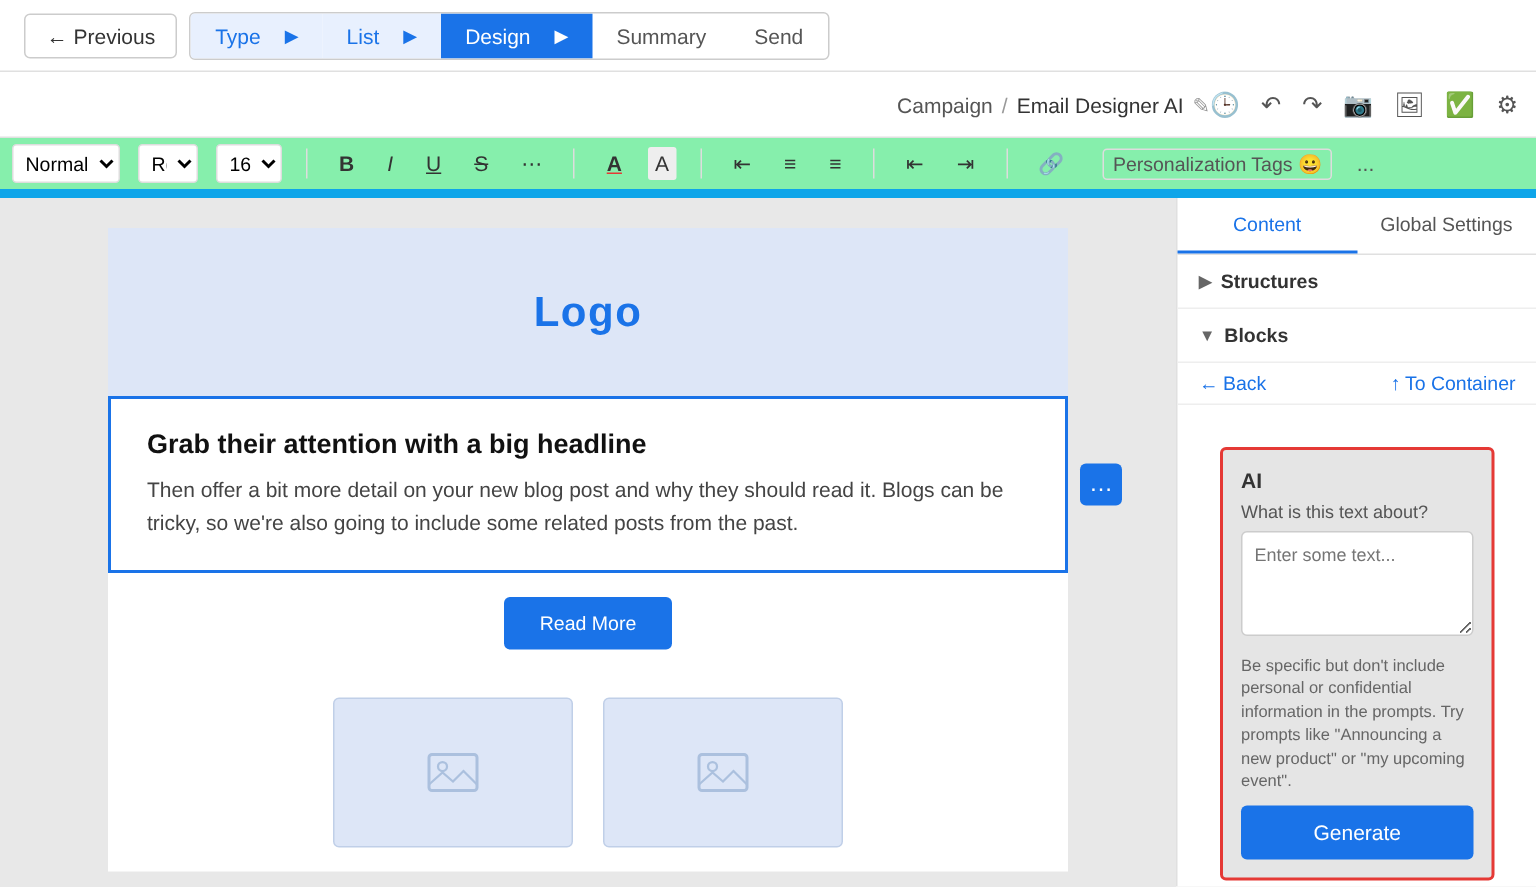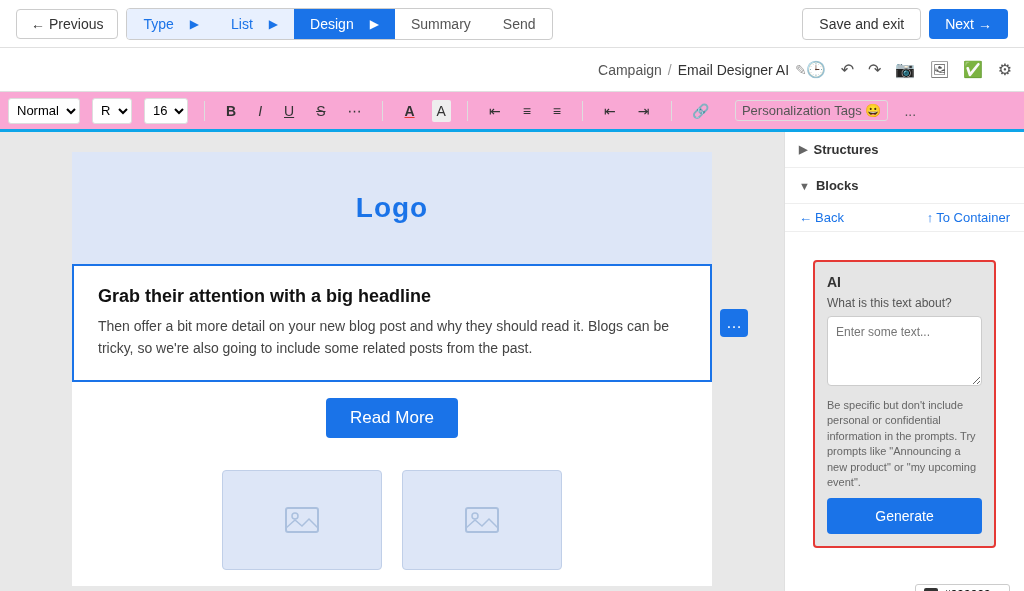--- a/index.html
+++ b/index.html
@@ -48,22 +48,22 @@
     .breadcrumb-campaign { color: #555; }
     .breadcrumb-sep { color: #999; }
     .breadcrumb-current { color: #333; font-weight: 500; }
     .edit-icon { color: #999; font-size: 14px; cursor: pointer; }
     .second-bar-icons { display: flex; align-items: center; gap: 14px; color: #666; font-size: 16px; }
     .icon-btn { cursor: pointer; color: #555; background: none; border: none; font-size: 16px; }
 
     
     .toolbar {
       display: flex; align-items: center; gap: 12px;
-      background: #f9a8d4; height: 40px; padding: 0 8px;
-      border-bottom: 3px solid #0ea5e9; flex-wrap: nowrap; overflow: hidden;
+      background: #86efac; height: 40px; padding: 0 8px;
+      border-bottom: 6px solid #0ea5e9; flex-wrap: nowrap; overflow: hidden;
     }
     .toolbar-select {
       border: 1px solid #ddd; border-radius: 3px; padding: 2px 4px;
       font-size: 13px; height: 26px; cursor: pointer; background: #fff;
     }
     .toolbar-divider { width: 1px; height: 20px; background: #ddd; margin: 0 4px; }
     .toolbar-btn {
       border: none; background: none; padding: 3px 5px; cursor: pointer;
       font-size: 14px; color: #333; border-radius: 2px;
     }
@@ -90,21 +90,21 @@
     .content-block p { font-size: 14px; color: #444; line-height: 1.6; }
     .block-menu-btn {
       position: absolute; right: -36px; top: 50%; transform: translateY(-50%);
       background: #1a73e8; color: #fff; border: none; border-radius: 4px;
       width: 28px; height: 28px; cursor: pointer; display: flex;
       align-items: center; justify-content: center; font-size: 16px;
     }
     .read-more-block { text-align: center; padding: 16px; background: #fff; }
     .read-more-btn {
       background: #1a73e8; color: #fff; border: none; border-radius: 4px;
-      padding: 10px 24px; font-size: 17px; font-weight: 500; cursor: pointer;
+      padding: 10px 24px; font-size: 13px; font-weight: 500; cursor: pointer;
     }
     .ai-label {
       text-align: center; padding: 8px 0 16px;
       font-size: 12px; font-weight: 700; color: #e53935; letter-spacing: 1px;
     }
     .images-row { display: flex; gap: 20px; justify-content: center; padding: 16px 24px; }
     .img-placeholder {
       width: 160px; height: 100px; background: #dde6f7;
       border: 1px solid #c0cfe8; border-radius: 4px;
       display: flex; align-items: center; justify-content: center; color: #8aa;
@@ -187,29 +187,20 @@
         <span class="pill-arrow white">▶</span>
       </div>
       <div class="pill-step future">
         <span>Summary</span>
       </div>
       <div class="pill-step future">
         <span>Send</span>
       </div>
     </div>
   </div>
-  <div class="top-nav-right">
-    <button class="save-exit-btn">
-      <span>Save and exit</span>
-    </button>
-    <button class="next-btn">
-      <span>Next</span>
-      <span>→</span>
-    </button>
-  </div>
 </div>
 
 <div class="second-bar">
   <div class="breadcrumb">
     <span class="breadcrumb-campaign">Campaign</span>
     <span class="breadcrumb-sep">/</span>
     <span class="breadcrumb-current">Email Designer AI</span>
     <span class="edit-icon">✎</span>
   </div>
   <div class="second-bar-icons">
@@ -295,20 +286,28 @@
             <rect x="4" y="8" width="32" height="24" rx="2" stroke="#7a9cc6" stroke-width="2"></rect>
             <circle cx="13" cy="16" r="3" stroke="#7a9cc6" stroke-width="1.5"></circle>
             <path d="M4 28 L13 20 L20 26 L27 19 L36 28" stroke="#7a9cc6" stroke-width="1.5" fill="none"></path>
           </svg>
         </div>
       </div>
     </div>
   </div>
 
   <div class="right-panel">
+    <div class="right-panel-tabs">
+      <div class="panel-tab active">
+        <span>Content</span>
+      </div>
+      <div class="panel-tab">
+        <span>Global Settings</span>
+      </div>
+    </div>
 
     <div class="panel-body">
 
       <div class="panel-section">
         <div class="panel-section-header">
           <span class="arrow">▶</span>
           <span>Structures</span>
         </div>
       </div>
 

